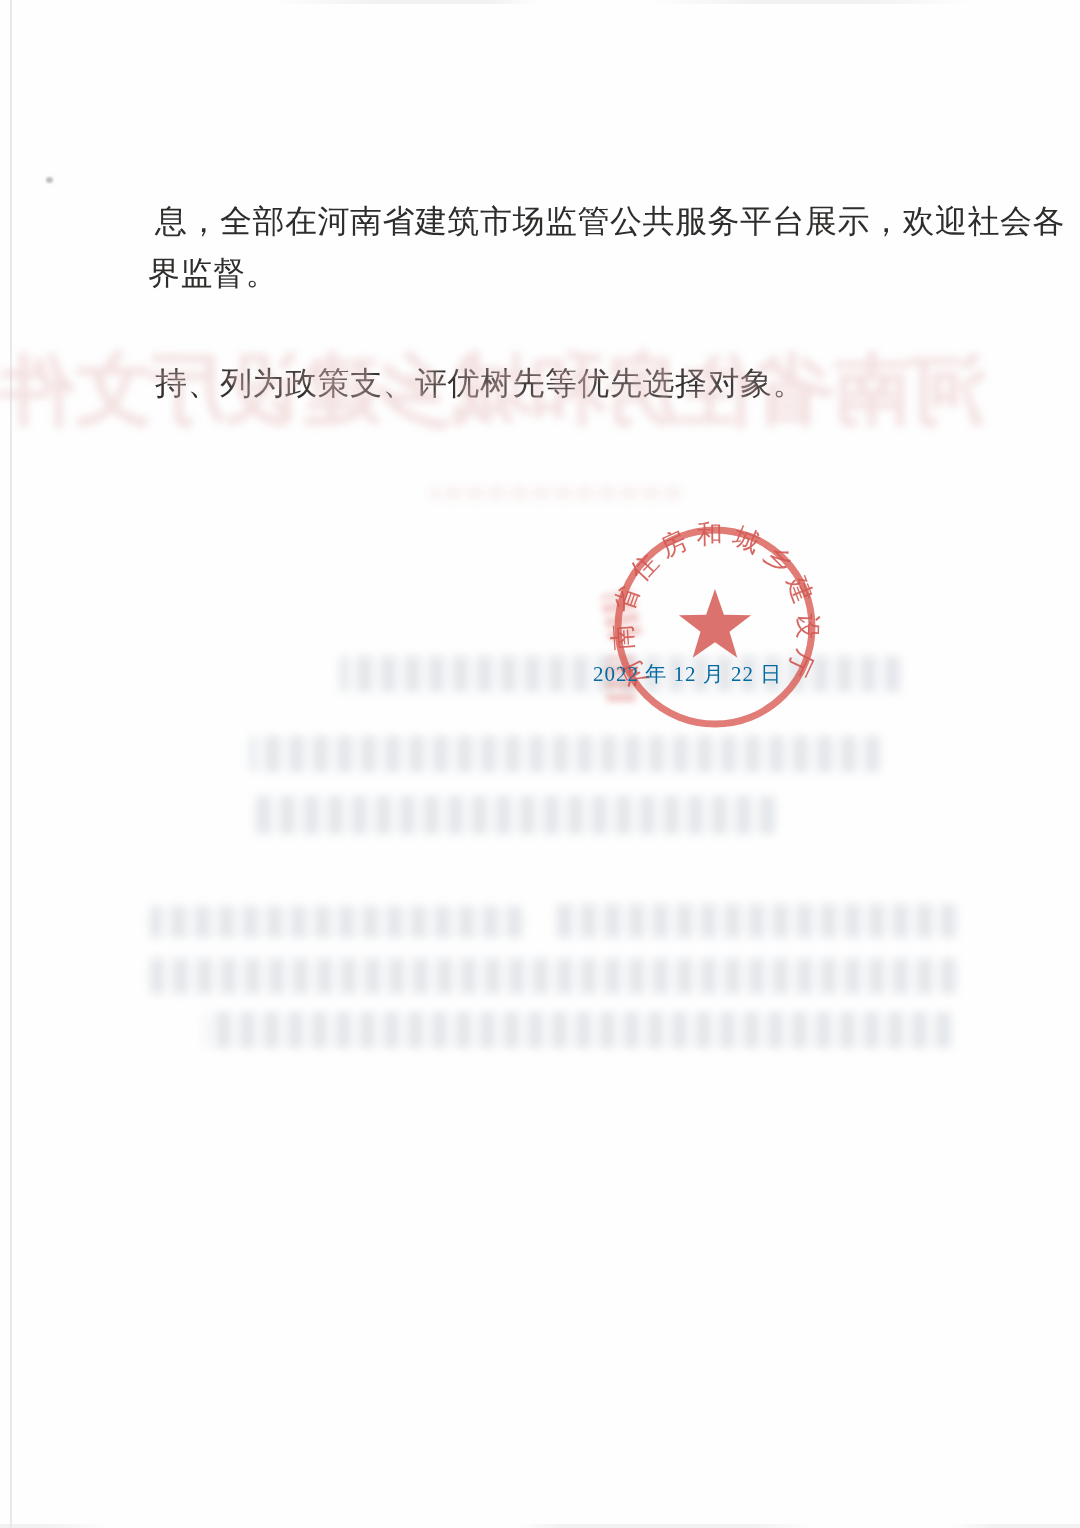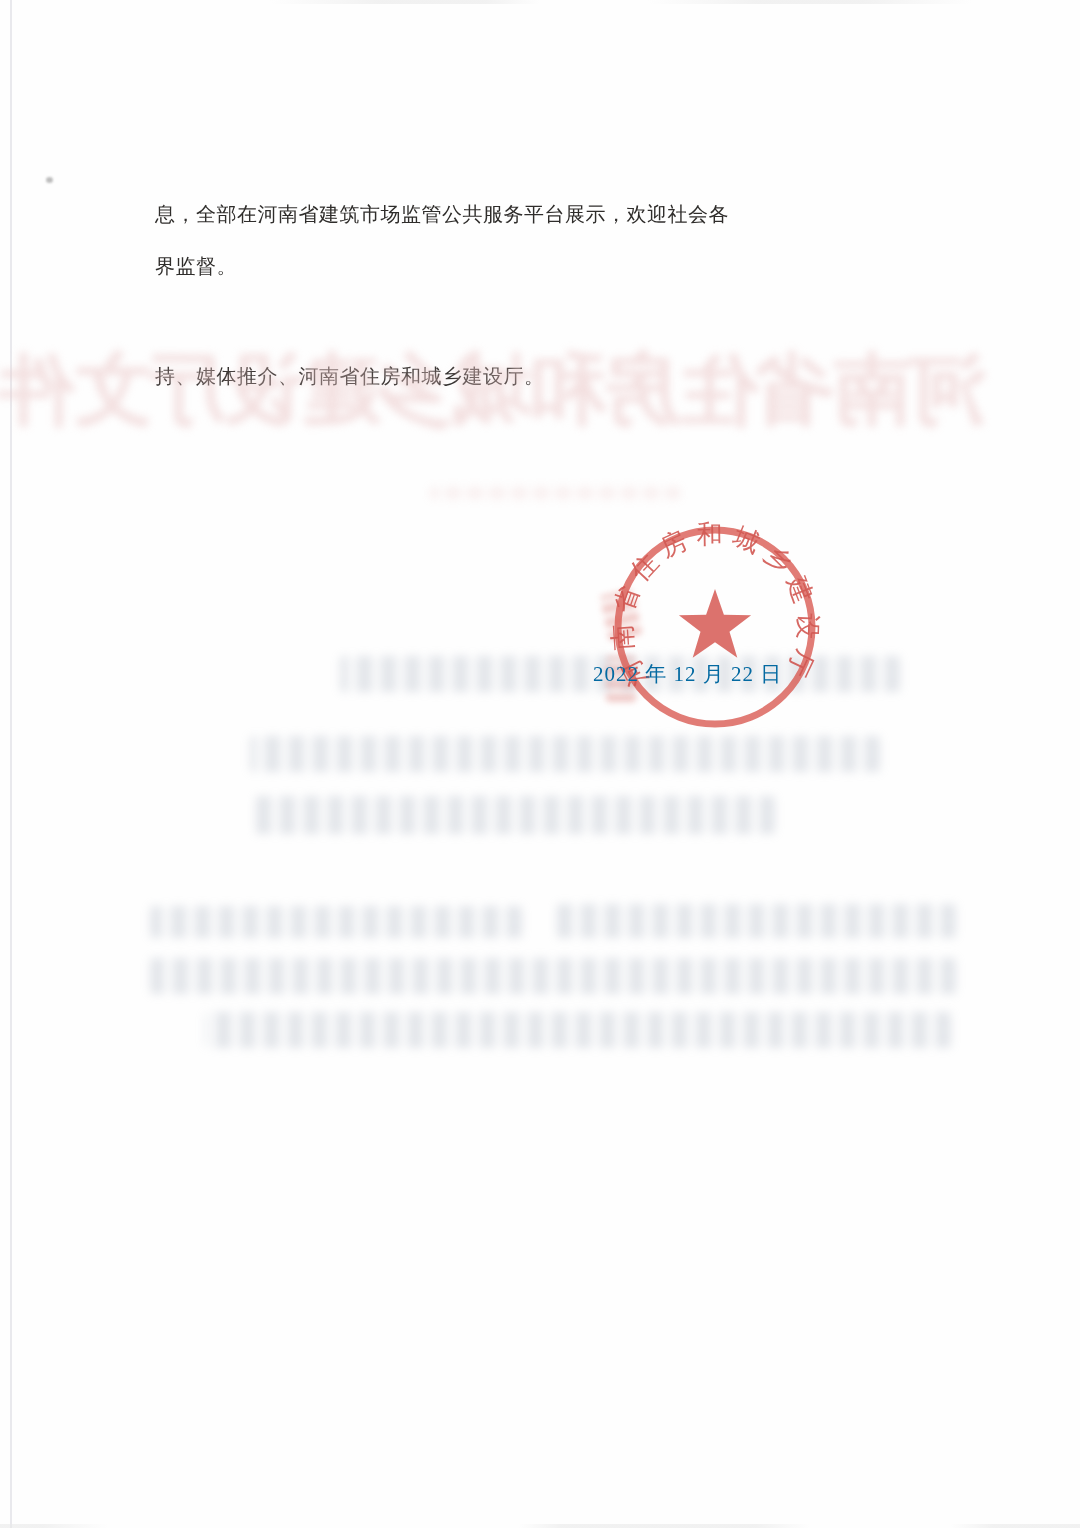--- a/index.html
+++ b/index.html
@@ -20,21 +20,21 @@
     opacity:.7;
   }
   .edge-bottom{
     position:absolute;left:0;bottom:0;width:100%;height:4px;
     background:linear-gradient(90deg,#e9e9e9 0 4%,transparent 10% 48%,#e9e9e9 52% 70%,transparent 75% 88%,#e9e9e9 92%);
     opacity:.6;
   }
   .text-line{
     position:absolute;
     color:var(--ink,#2f2d2b);
-    font-size:20px;line-height:1.2;
+    font-size:32px;line-height:1.2;
     letter-spacing:0.5px;
     white-space:nowrap;
   }
   .date-line{
     position:absolute;
     left:593px;top:660px;
     color:#0369a1;
     font-size:21px;letter-spacing:1px;
     white-space:nowrap;
     z-index:6;
@@ -102,22 +102,22 @@
   <div class="smudge pink" style="left:430px;top:487px;width:250px;height:12px;"></div>
   <div class="smudge" style="left:340px;top:656px;width:560px;height:36px;"></div>
   <div class="smudge" style="left:250px;top:736px;width:630px;height:36px;"></div>
   <div class="smudge" style="left:255px;top:796px;width:520px;height:38px;"></div>
   <div class="smudge" style="left:150px;top:906px;width:372px;height:32px;"></div>
   <div class="smudge" style="left:556px;top:904px;width:400px;height:34px;"></div>
   <div class="smudge" style="left:150px;top:958px;width:806px;height:36px;"></div>
   <div class="smudge" style="left:205px;top:1012px;width:746px;height:36px;"></div>
 
   <div class="text-line" style="left:155px;top:202px;">息，全部在河南省建筑市场监管公共服务平台展示，欢迎社会各</div>
-  <div class="text-line" style="left:155px;top:254px;">界监督。</div>
-  <div class="text-line" style="left:155px;top:364px;">持、媒体推介、河南省住房和城乡建设厅。</div>
+  <div class="text-line" style="left:148px;top:254px;">界监督。</div>
+  <div class="text-line" style="left:155px;top:364px;">持、列为政策支、评优树先等优先选择对象。</div>
 
   <svg class="seal" viewBox="0 0 240 240">
     <defs>
       <path id="sealArc" d="M 55.6,174.0 A 84 84 0 1 1 184.4,174.0" fill="none"></path>
     </defs>
     <circle cx="120" cy="120" r="97" fill="none" stroke="var(--seal-red,#d85850)" stroke-width="7" opacity="0.85"></circle>
     <polygon points="120,82 128.9,107.7 156.1,108.3 134.5,124.7 142.3,150.7 120,135.2 97.7,150.7 105.5,124.7 83.9,108.3 111.1,107.7" fill="var(--seal-star,#d4524b)" opacity="0.88"></polygon>
     <text font-size="26" fill="var(--seal-text-red,#ce4a44)" letter-spacing="8" opacity="0.9" font-family="Liberation Serif, DejaVu Serif, serif">
       <textPath href="#sealArc" xlink:href="#sealArc" startOffset="2">河南省住房和城乡建设厅</textPath>
     </text>

